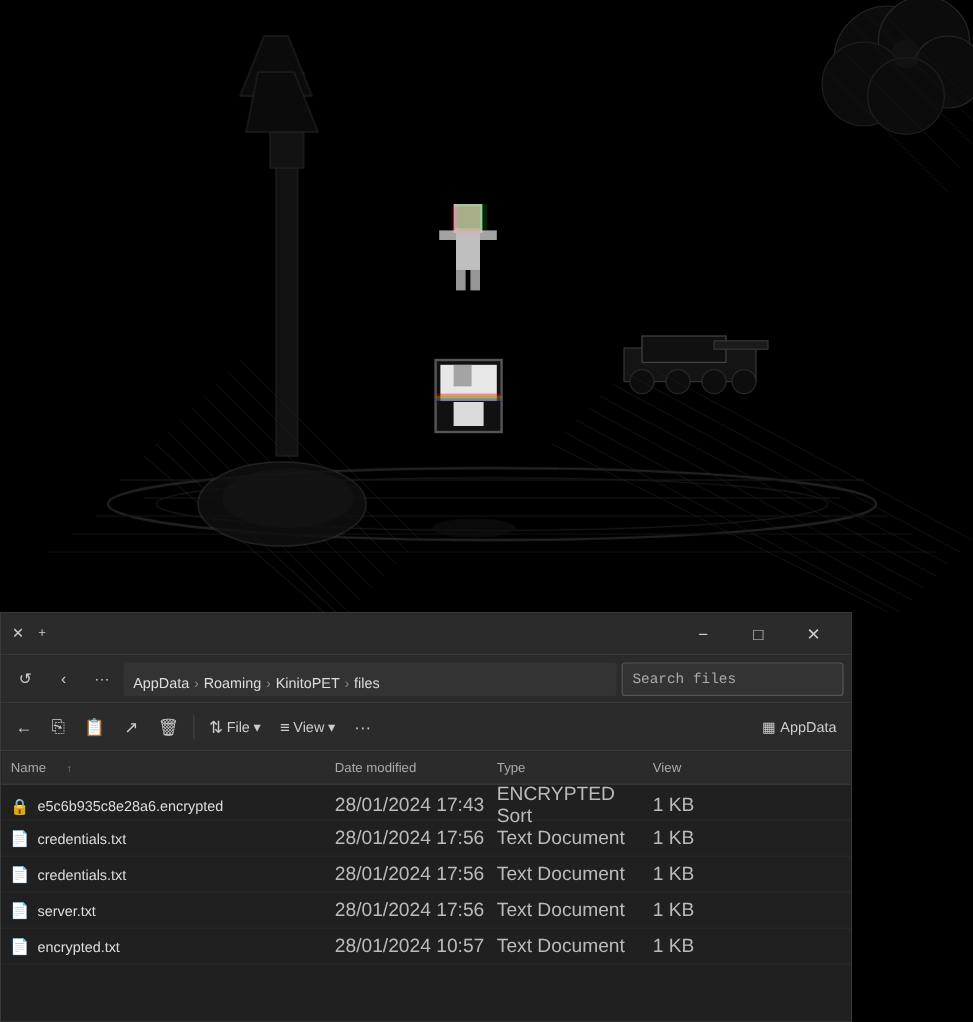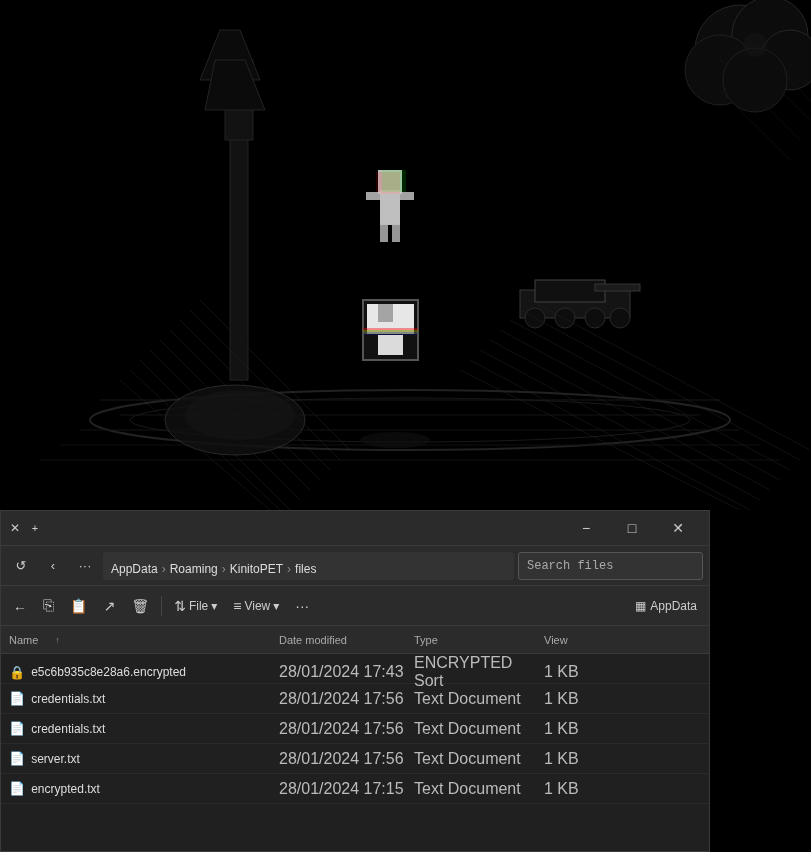--- a/index.html
+++ b/index.html
@@ -507,19 +507,19 @@
     </div>
     <div class="file-cell">28/01/2024 17:56</div>
     <div class="file-cell">Text Document</div>
     <div class="file-cell">1 KB</div>
   </div>
         <div class="file-row">
     <div class="file-name">
       <span class="file-icon">📄</span>
       <span>encrypted.txt</span>
     </div>
-    <div class="file-cell">28/01/2024 17:15</div>
+    <div class="file-cell">28/01/2024 10:57</div>
     <div class="file-cell">Text Document</div>
     <div class="file-cell">1 KB</div>
   </div>
       </div>
   </div>
 </div>
 
 </body></html>

